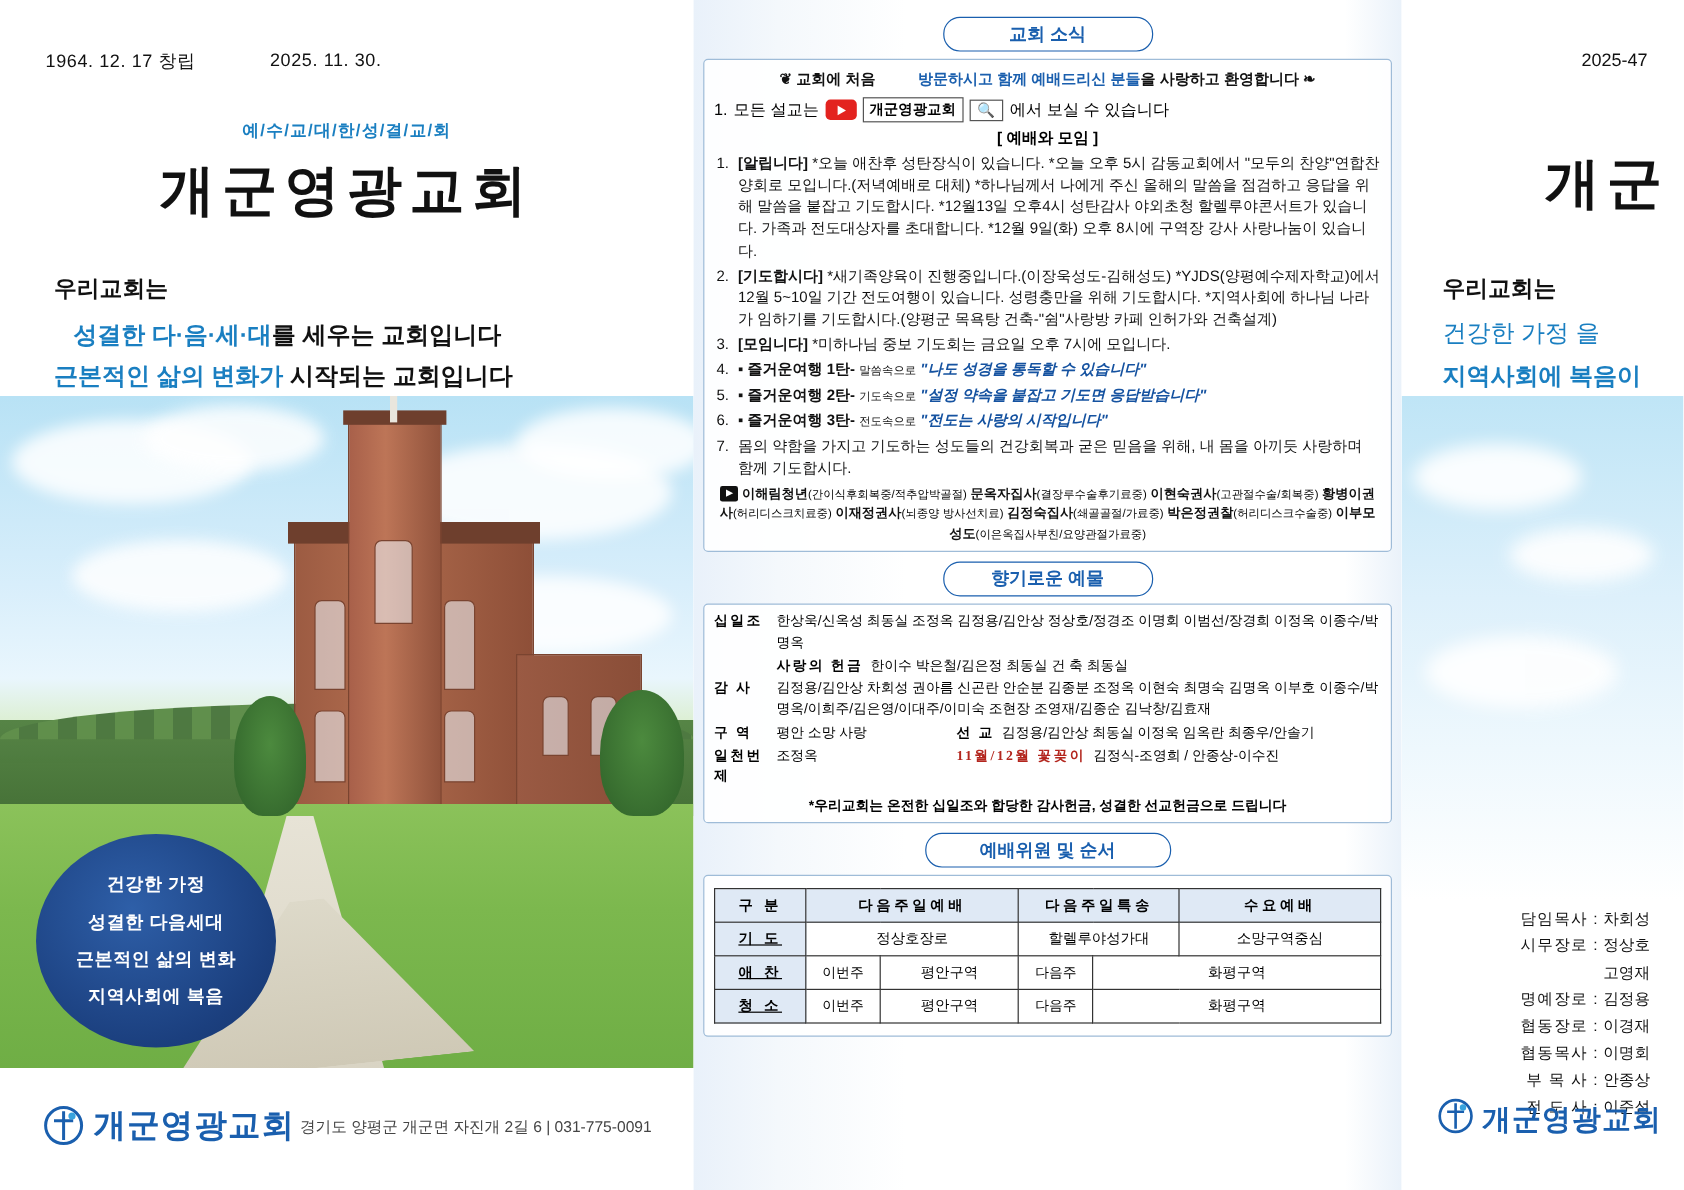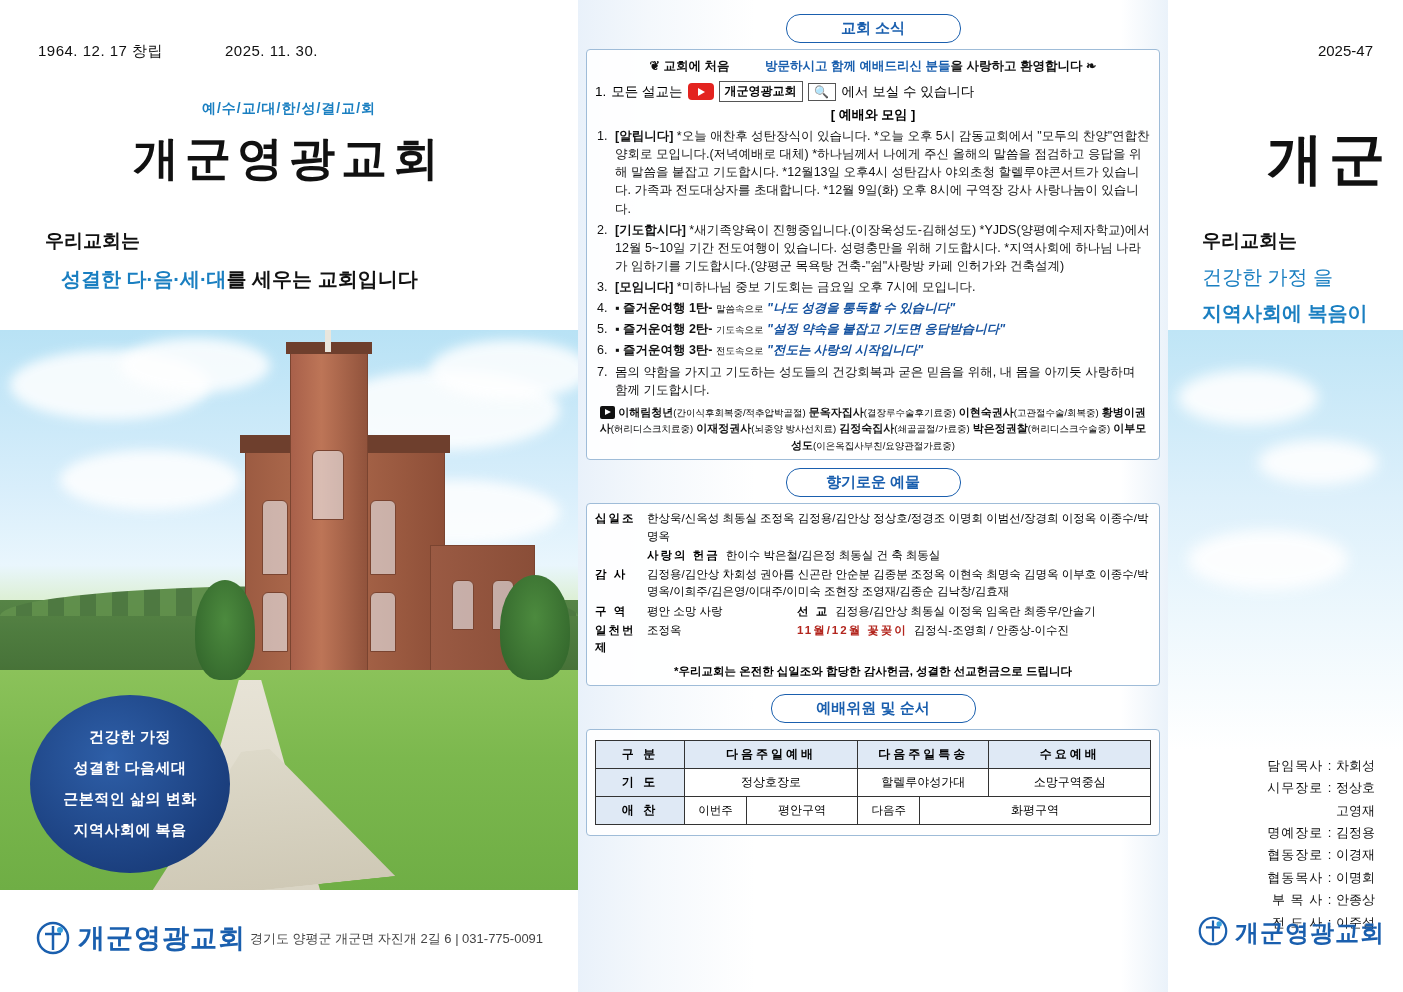--- a/index.html
+++ b/index.html
@@ -248,49 +248,49 @@
     border-radius: 2px; position: relative; vertical-align: middle;
   }
   .play-ico::after {
     content: ""; position: absolute; left: 5px; top: 3px;
     border-left: 6px solid #fff; border-top: 3.5px solid transparent;
     border-bottom: 3.5px solid transparent;
   }
 
   
   .off-row { display: flex; font-size: 11.5px; line-height: 1.5; margin-bottom: 2px; }
-  .off-label { font-weight: bold; width: 52px; flex-shrink: 0; letter-spacing: 2px; }
+  .off-label { font-weight: bold; width: 52px; flex-shrink: 0; letter-spacing: 2px; font-family: Liberation Serif, serif; }
   .off-val { flex: 1; }
   .center-note {
     text-align: center; font-size: 11.5px; font-weight: bold; margin-top: 8px;
   }
 
   
   table.wt {
     width: 100%; border-collapse: collapse; font-size: 12px;
     margin: 4px auto;
   }
   table.wt th, table.wt td {
     border: 1px solid #333; text-align: center; padding: 5px 2px;
   }
   table.wt th { background: #dfe9f5; font-weight: bold; letter-spacing: 3px; }
-  table.wt td.lbl { background: #dfe9f5; font-weight: bold; letter-spacing: 3px; width: 89px; }
+  table.wt td.lbl { background: #dfe9f5; font-weight: bold; letter-spacing: 3px; width: 76px; text-decoration: underline; }
   table.wt td.sm { width: 62px; font-size: 11.5px; }
 
   
   .right-panel {
     width: 235px; height: 992px; position: relative;
     background: #ffffff; overflow: hidden;
   }
   .right-issue {
     position: absolute; right: 30px; top: 42px; font-size: 15px; color: #111;
   }
   .right-big {
     position: absolute; right: 12px; top: 122px;
-    font-size: 56px; font-weight: bold; color: #111; letter-spacing: 6px;
+    font-size: 46px; font-weight: bold; color: #111; letter-spacing: 6px;
   }
   .right-intro {
     position: absolute; left: 34px; top: 228px; font-size: 19px; font-weight: bold; color: #111;
   }
   .right-s1 {
     position: absolute; left: 34px; top: 264px; font-size: 20px; font-weight: normal; color: #1a7fc1;
   }
   .right-s2 {
     position: absolute; left: 34px; top: 300px; font-size: 20px; font-weight: bold; color: #1a7fc1;
   }
@@ -321,20 +321,23 @@
 
   <div class="left-panel">
     <div class="found-date">1964. 12. 17 창립</div>
     <div class="issue-date">2025. 11. 30.</div>
     <div class="denom">예/수/교/대/한/성/결/교/회</div>
     <div class="church-name-big">개군영광교회</div>
 
     <div class="slogan-intro">우리교회는</div>
     <div class="slogan-1">
       <span>성결한 다·음·세·대</span><span class="dark">를 세우는 교회입니다</span>
+    </div>
+    <div class="slogan-2">
+      <span>근본적인 삶의 변화가</span><span class="dark"> 시작되는 교회입니다</span>
     </div>
 
     <div class="photo">
       <div class="cloud c1"></div>
       <div class="cloud c2"></div>
       <div class="cloud c3"></div>
       <div class="cloud c4"></div>
       <div class="cloud c5"></div>
       <div class="cloud c6"></div>
 
@@ -503,20 +506,27 @@
               <td colspan="2">할렐루야성가대</td>
               <td>소망구역중심</td>
             </tr>
             <tr>
               <td class="lbl">애   찬</td>
               <td class="sm">이번주</td>
               <td>평안구역</td>
               <td class="sm">다음주</td>
               <td colspan="2">화평구역</td>
             </tr>
+            <tr>
+              <td class="lbl">청   소</td>
+              <td class="sm">이번주</td>
+              <td>평안구역</td>
+              <td class="sm">다음주</td>
+              <td colspan="2">화평구역</td>
+            </tr>
           </tbody>
         </table>
       </div>
     </div>
   </div>
 
   <div class="right-panel">
     <div class="right-issue">2025-47</div>
     <div class="right-big">개군</div>
     <div class="right-intro">우리교회는</div>

